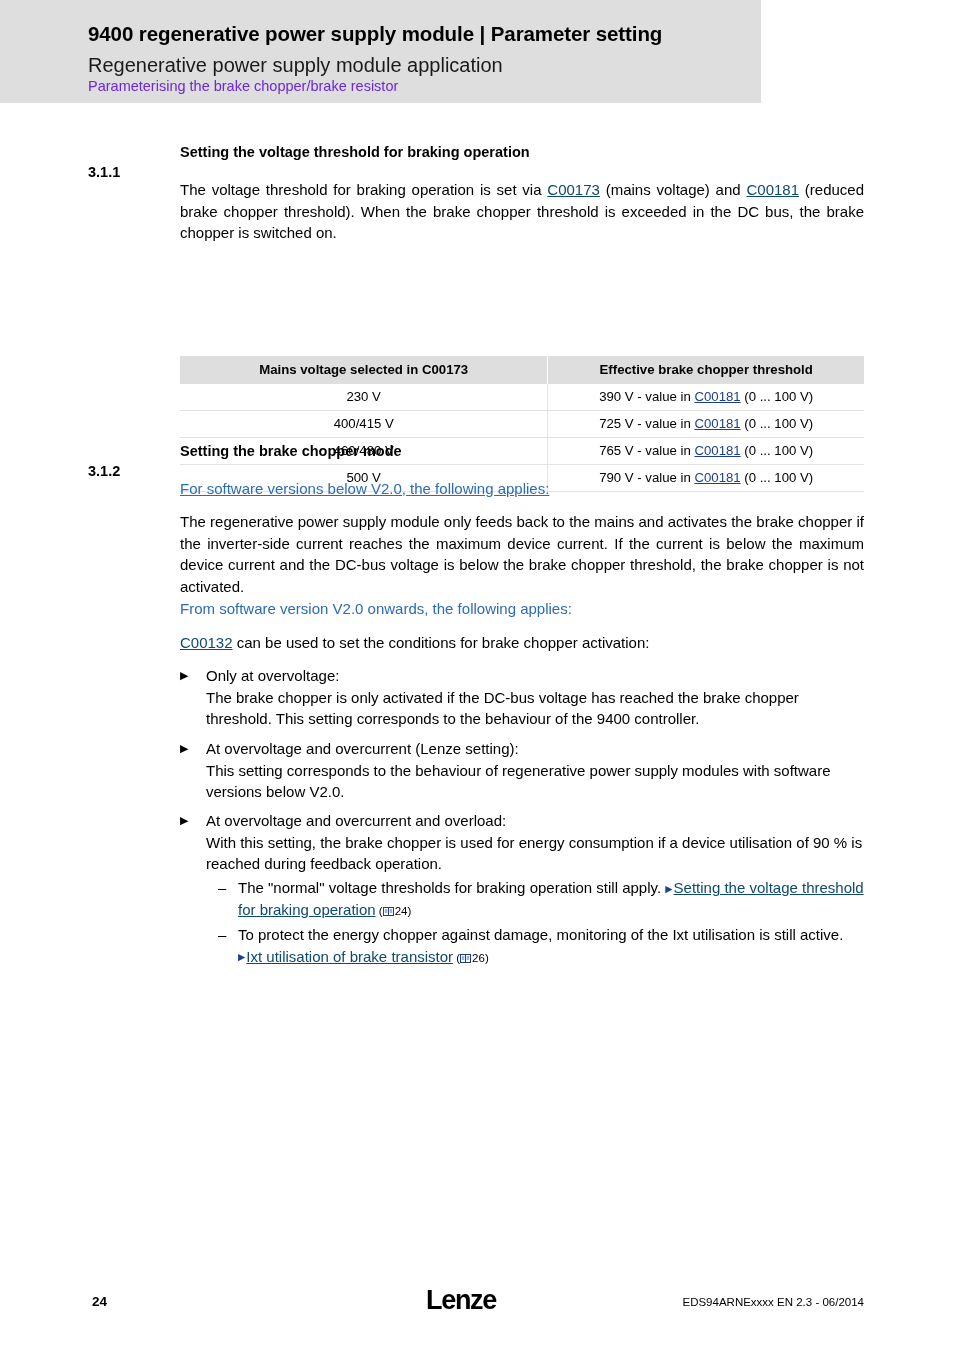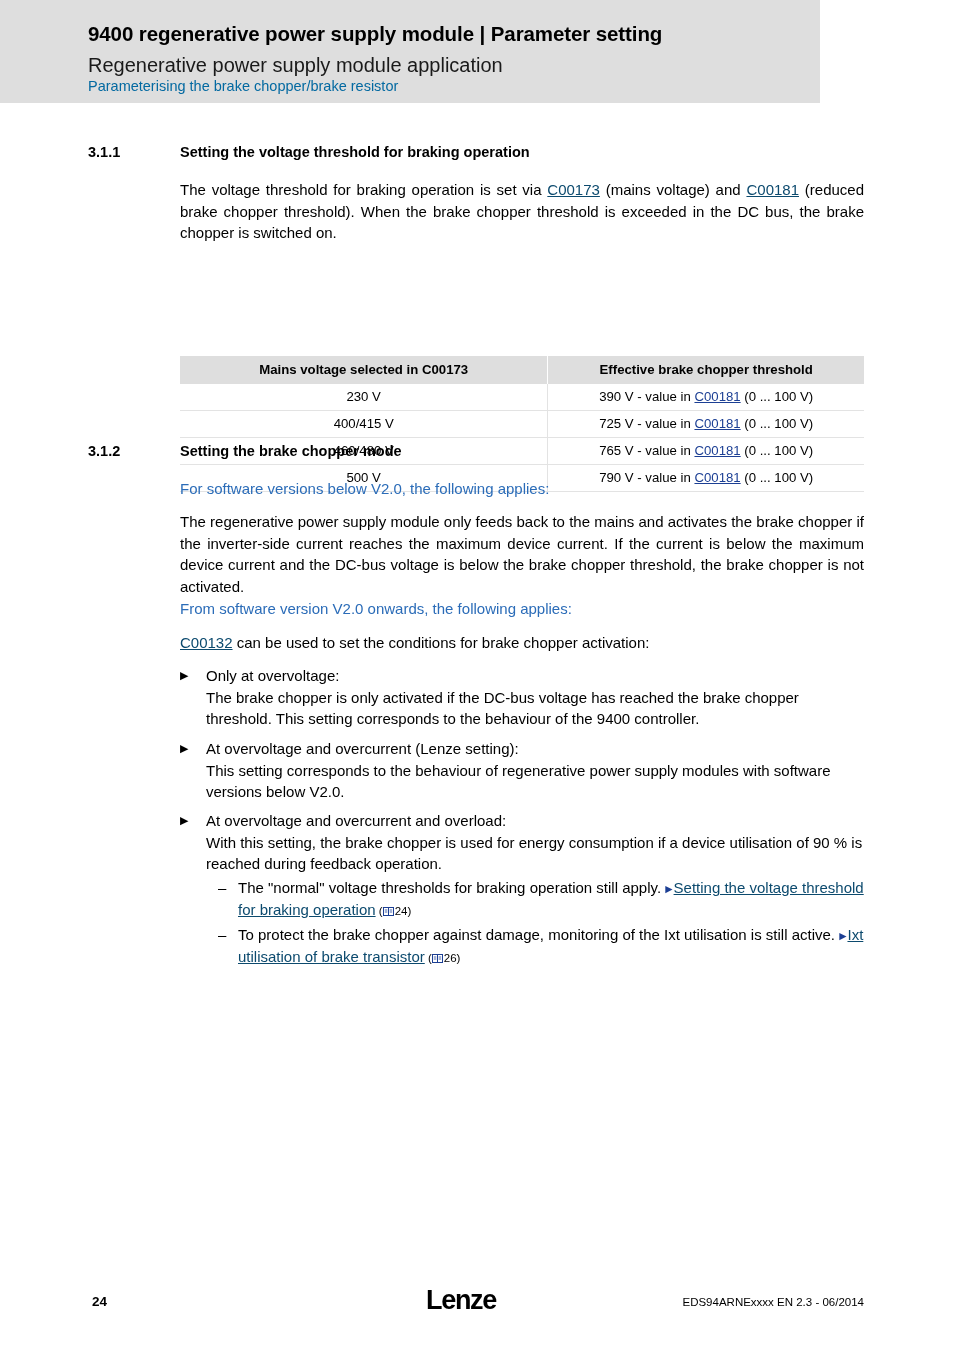--- a/index.html
+++ b/index.html
@@ -14,21 +14,21 @@
     font-family: "Liberation Sans", sans-serif;
     color: #000000;
     -webkit-font-smoothing: antialiased;
   }
 
   
   .header-band {
     position: absolute;
     left: 0;
     top: 0;
-    width: 820px;
+    width: 761px;
     height: 103px;
     background: #dedede;
   }
   .header-title {
     position: absolute;
     left: 88px;
     top: 22px;
     font-size: 20.5px;
     font-weight: bold;
     letter-spacing: -0.1px;
@@ -41,37 +41,38 @@
     top: 54px;
     font-size: 20px;
     color: #1a1a1a;
     white-space: nowrap;
   }
   .header-sub2 {
     position: absolute;
     left: 88px;
     top: 78px;
     font-size: 14.5px;
-    color: #0369a1;
+    color: #6d28d9;
     white-space: nowrap;
   }
 
   
   .content {
     position: absolute;
     left: 0;
     top: 103px;
     width: 954px;
   }
 
   .sec-num {
     position: absolute;
     font-size: 14.5px;
     font-weight: bold;
     color: #000;
+    margin-top: 20px;
   }
   .sec-title {
     position: absolute;
     font-size: 14.5px;
     font-weight: bold;
     color: #000;
   }
 
   .body-col {
     position: absolute;
@@ -248,21 +249,21 @@
       <tr>
         <td>500 V</td>
         <td class="c2"><span>790 V - value in </span><a class="xref" href="#">C00181</a><span> (0 ... 100 V)</span></td>
       </tr>
     </tbody>
   </table>
 
   <div class="sec-num" style="left:88px; top:340px;">3.1.2</div>
   <div class="sec-title" style="left:180px; top:340px;">Setting the brake chopper mode</div>
 
-  <div class="body-col blue-head" style="top:375px;">For software versions below V2.0, the following applies:</div>
+  <div class="body-col blue-head" style="top:375px;text-decoration:underline;">For software versions below V2.0, the following applies:</div>
 
   <div class="body-col justify-all" style="top:408px;">The regenerative power supply module only feeds back to the mains and activates the brake chopper if the inverter-side current reaches the maximum device current. If the current is below the maximum device current and the DC-bus voltage is below the brake chopper threshold, the brake chopper is not activated.</div>
 
   <div class="body-col blue-head" style="top:495px;">From software version V2.0 onwards, the following applies:</div>
 
   <div class="body-col" style="top:529px;"><a class="xref" href="#">C00132</a><span> can be used to set the conditions for brake chopper activation:</span></div>
 
   <div class="bullet-row" style="top:562px;">
     <span class="bullet-mark">▶</span>
     <div class="bullet-body">
@@ -298,21 +299,21 @@
               <line x1="1.8" y1="5" x2="4.3" y2="5" stroke="#1c3f94" stroke-width="0.8"></line>
               <line x1="6.7" y1="3" x2="9.2" y2="3" stroke="#1c3f94" stroke-width="0.8"></line>
               <line x1="6.7" y1="5" x2="9.2" y2="5" stroke="#1c3f94" stroke-width="0.8"></line>
             </svg></span><span>24</span>)</span>
     </div>
   </div>
 
   <div class="dash-row" style="top:821px;">
     <span class="dash-mark">–</span>
     <div class="dash-body">
-      <span>To protect the brake chopper against damage, monitoring of the Ixt utilisation is still active.</span>
+      <span>To protect the energy chopper against damage, monitoring of the Ixt utilisation is still active.</span>
       <span class="tri">▶</span><a class="xref" href="#">Ixt utilisation of brake transistor</a><span class="pgref"> (<span class="book-icon"><svg width="11" height="9" viewBox="0 0 11 9" xmlns="http://www.w3.org/2000/svg">
               <rect x="0.5" y="0.5" width="10" height="8" fill="#ffffff" stroke="#1c3f94" stroke-width="1"></rect>
               <line x1="5.5" y1="1" x2="5.5" y2="8" stroke="#1c3f94" stroke-width="1"></line>
               <line x1="1.8" y1="3" x2="4.3" y2="3" stroke="#1c3f94" stroke-width="0.8"></line>
               <line x1="1.8" y1="5" x2="4.3" y2="5" stroke="#1c3f94" stroke-width="0.8"></line>
               <line x1="6.7" y1="3" x2="9.2" y2="3" stroke="#1c3f94" stroke-width="0.8"></line>
               <line x1="6.7" y1="5" x2="9.2" y2="5" stroke="#1c3f94" stroke-width="0.8"></line>
             </svg></span><span>26</span>)</span>
     </div>
   </div>

